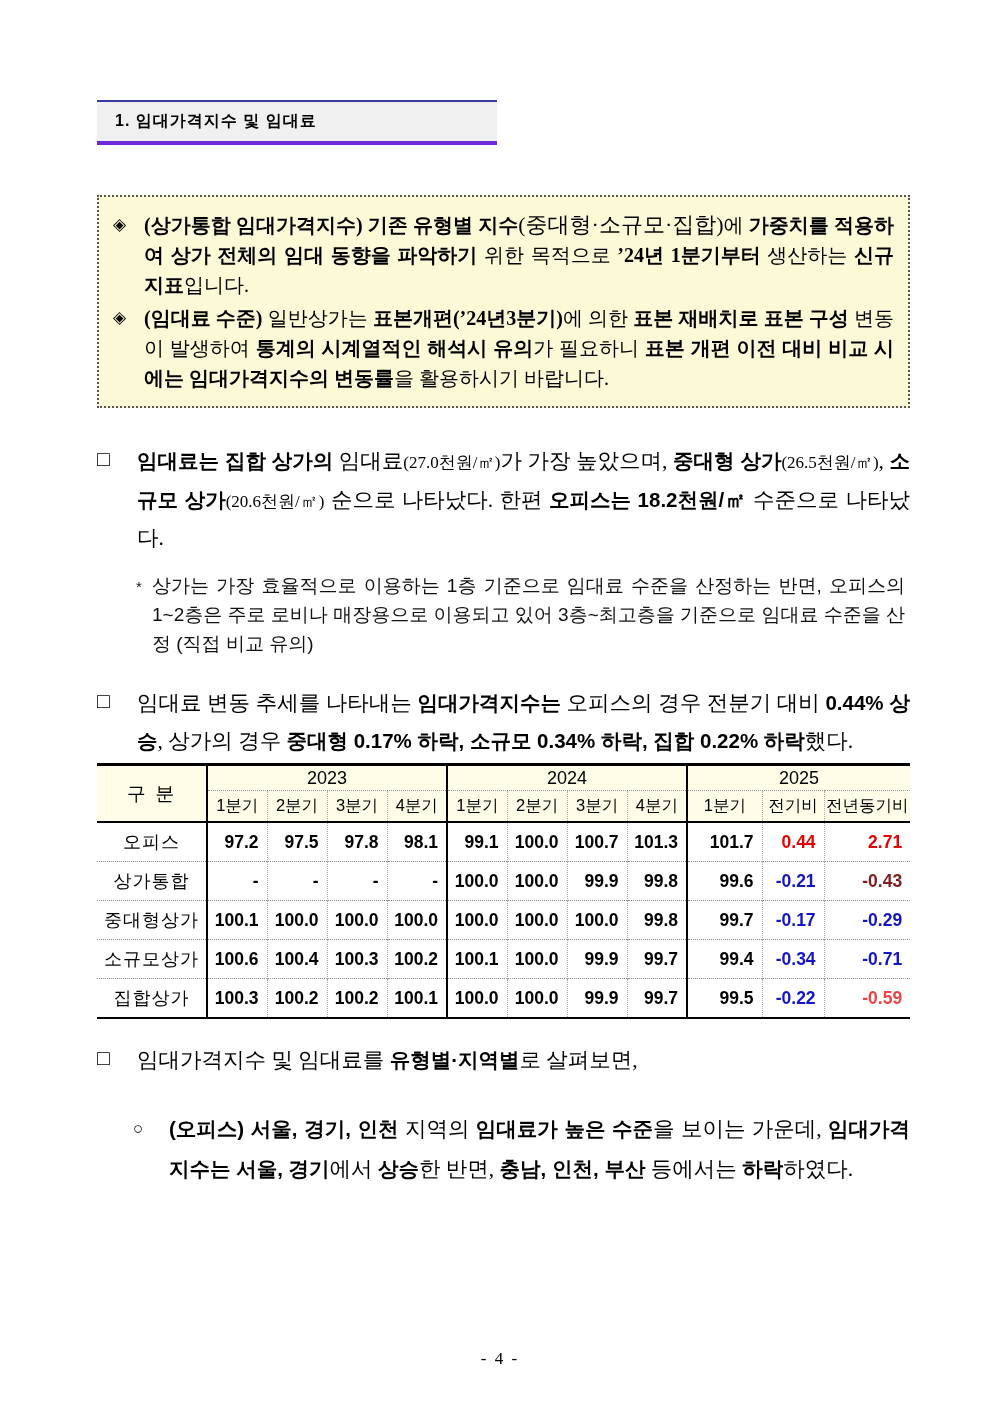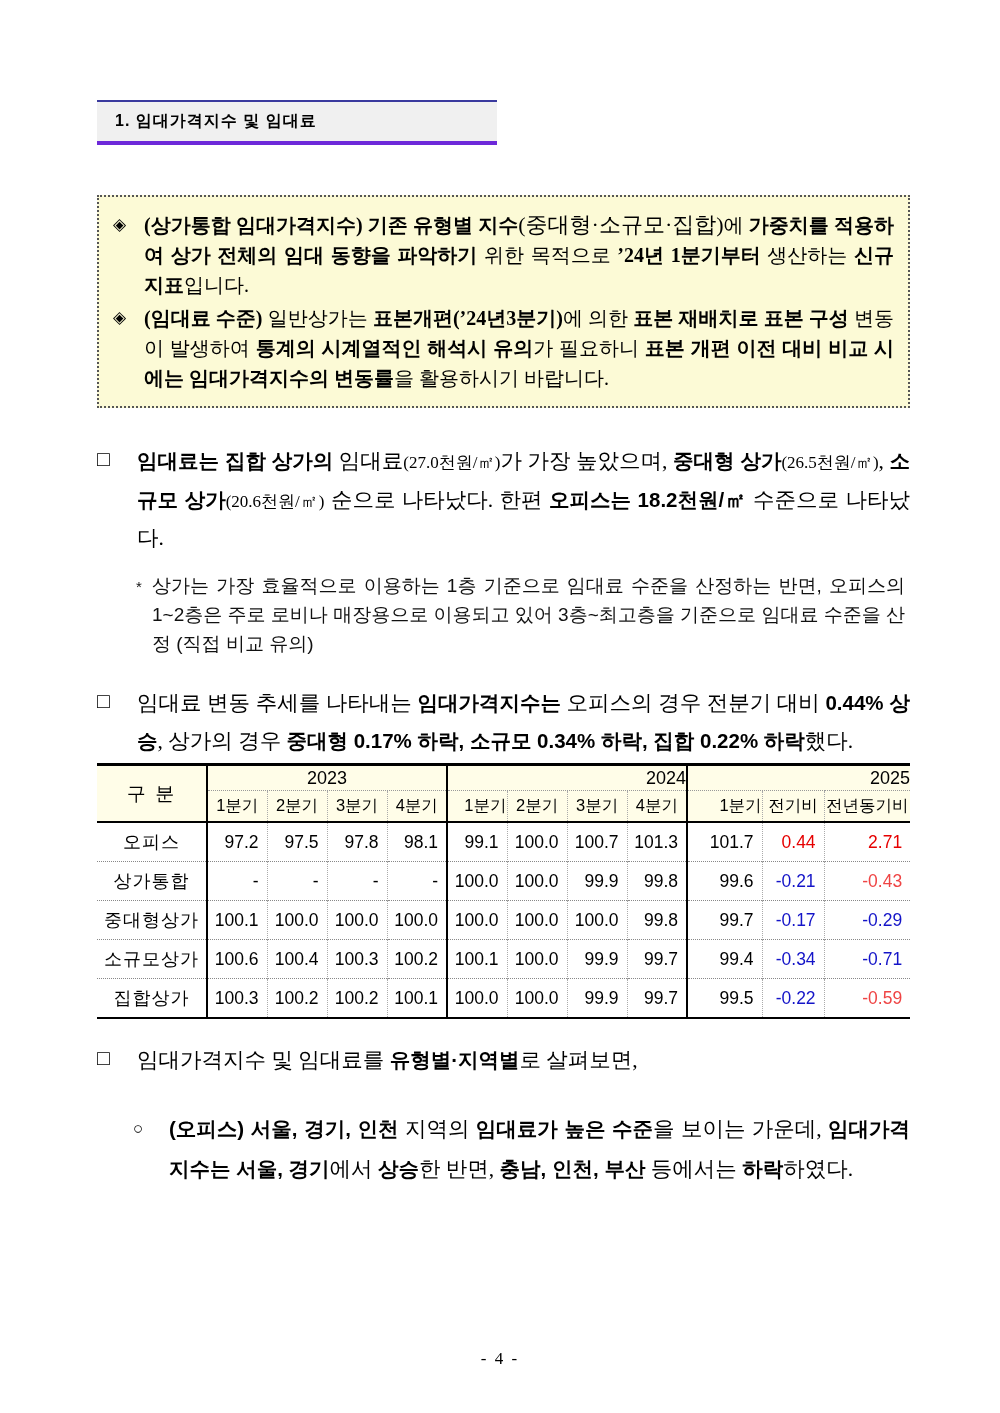--- a/index.html
+++ b/index.html
@@ -63,28 +63,28 @@
   }
   .c0{width:110px}.cq{width:60px}.c9{width:75px}.c10{width:62px}.c11{width:86px}
   table.idx th { font-weight:normal; }
   th.corner {
     background:#fffde8; border-right:2px solid #000; border-bottom:2px solid #000;
     font-size:19px; letter-spacing:2px;
   }
   th.year { background:#fffde8; border-bottom:1px dotted #999; font-size:18px; padding:2px 0 1px; }
   th.q { background:#fffde8; border-bottom:2px solid #000; font-size:16.5px; padding:4px 0;margin-top:24px; }
   th.year, th.q, table.idx td { border-left:1px dotted #aaa; }
-  .gs { border-left:2px solid #000 !important;text-align:right; }
+  .gs { border-left:2px solid #000 !important; }
   tbody th.rowlabel {
     background:#fff; border-right:2px solid #000; border-top:1px dotted #888;
     font-size:18px; letter-spacing:1px; padding:7px 0;
   }
   table.idx td {
     border-top:1px dotted #888; text-align:right;
-    font-size:17.5px; padding:7px 8px 7px 0; background:#fff;
+    font-size:17.5px; padding:7px 8px 7px 0; background:#fff;font-weight:bold;
   }
   
   .footer {
     position:absolute; left:0; right:0; bottom:44px; text-align:center;
     font-size:17px; letter-spacing:2px;
   }
 </style>
 </head>
 <body>
 
@@ -177,21 +177,21 @@
           <td>-</td>
           <td>-</td>
           <td>-</td>
           <td>-</td>
           <td class="gs">100.0</td>
           <td>100.0</td>
           <td>99.9</td>
           <td>99.8</td>
           <td class="gs">99.6</td>
           <td style="color: rgb(20, 20, 200);">-0.21</td>
-          <td style="color: #ef4444;">-0.43</td>
+          <td style="color: #7f1d1d;">-0.43</td>
         </tr>
         <tr>
           <th class="rowlabel">중대형상가</th>
           <td>100.1</td>
           <td>100.0</td>
           <td>100.0</td>
           <td>100.0</td>
           <td class="gs">100.0</td>
           <td>100.0</td>
           <td>100.0</td>

